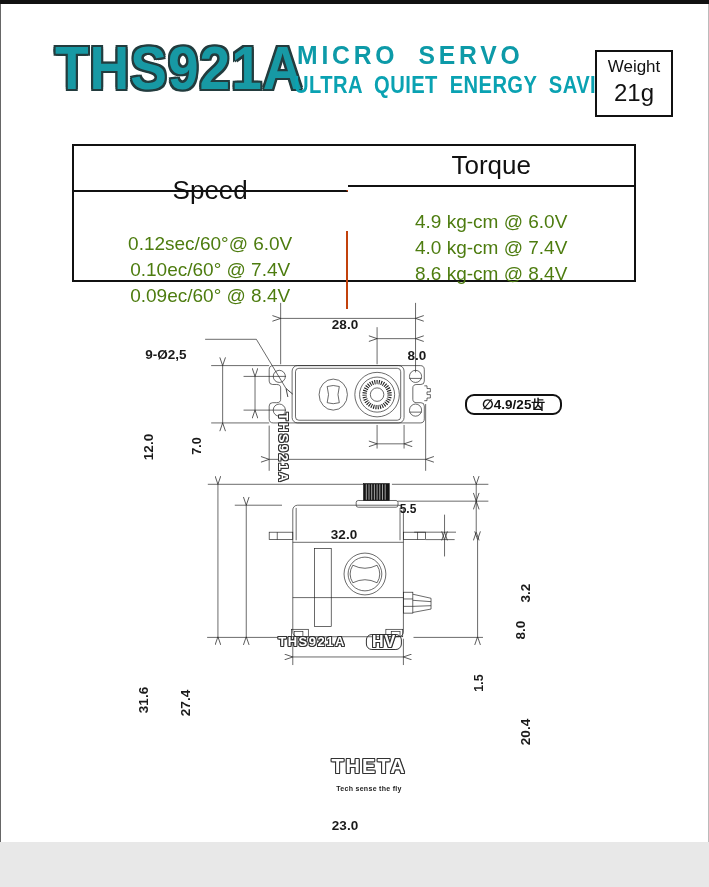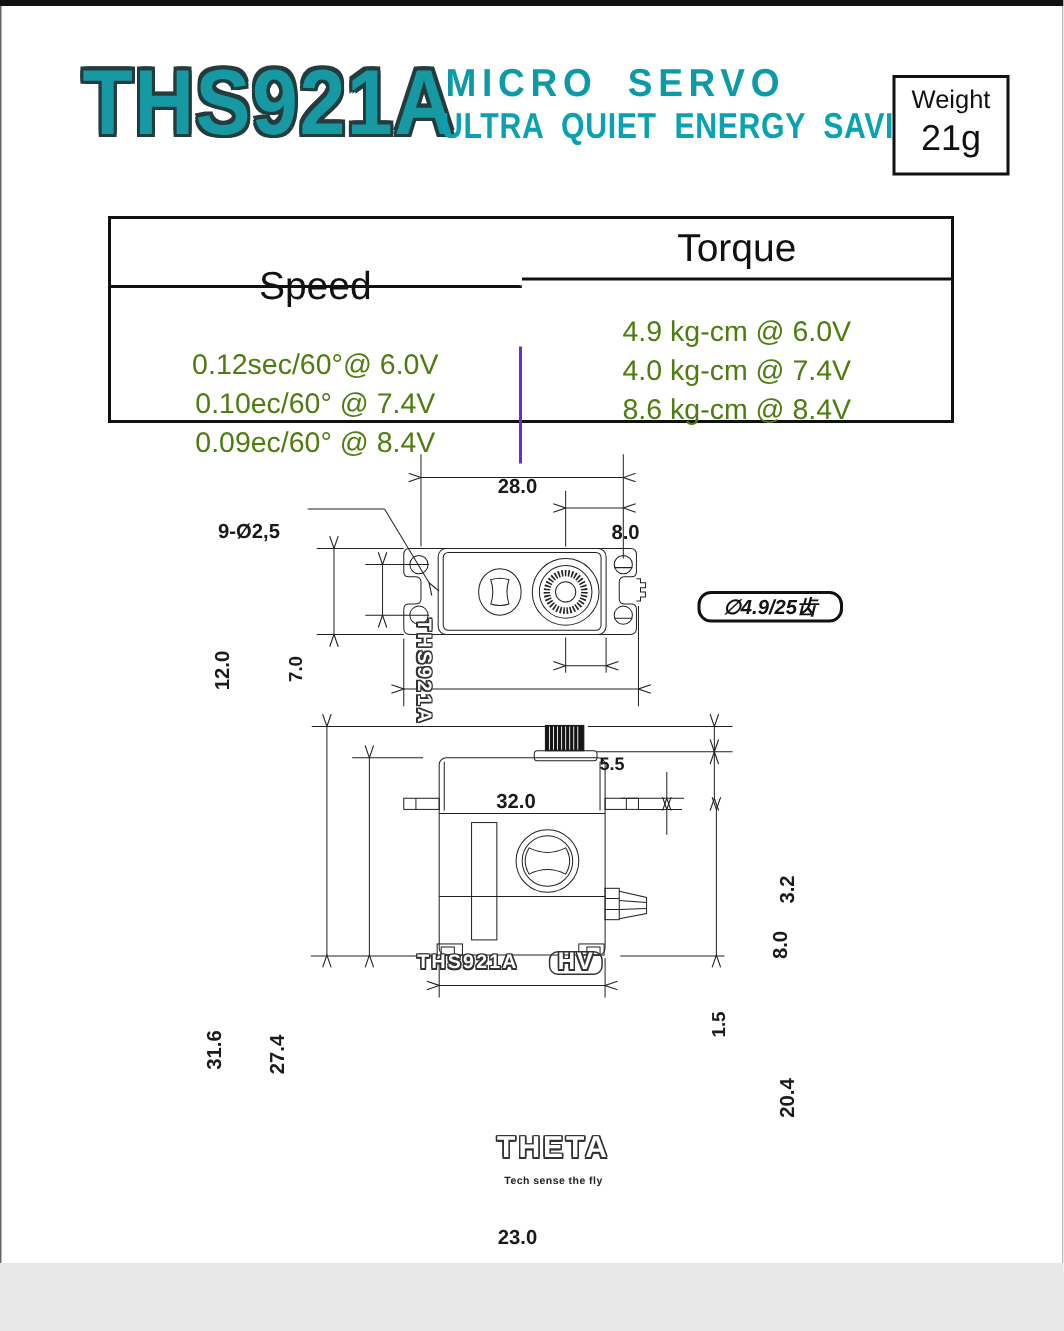--- a/index.html
+++ b/index.html
@@ -27,27 +27,27 @@
   .weight-box{left:595px;top:46px;width:78px;height:67px;border:2.5px solid #111;
               box-sizing:border-box;text-align:center;background:#fff;}
   .weight-label{font-size:17px;color:#111;margin-top:5px;}
   .weight-value{font-size:24px;color:#111;margin-top:2px;}
   
   .spec{left:72px;top:140px;width:564px;height:138px;border:2px solid #111;
         box-sizing:border-box;display:grid;grid-template-columns:49% 51%;
         grid-template-rows:41px 1fr;background:#fff;}
   .spec .hcell{border-bottom:2px solid #111;display:flex;align-items:center;justify-content:center;
         font-size:26px;color:#111;}
-  .spec .hcell.first,.spec .bcell.first{border-right:2px solid #6d28d9;margin-top:44px;}
+  .spec .hcell.first,.spec .bcell.first{border-right:2px solid #c2410c;margin-top:44px;}
   .spec .bcell{display:flex;flex-direction:column;align-items:center;justify-content:center;
         font-size:19px;color:#4d7c0f;line-height:26px;}
   
   .gear-label{left:465px;top:390px;width:97px;height:21px;border:2px solid #111;border-radius:9px;
         box-sizing:border-box;text-align:center;line-height:17px;font-size:13.5px;font-weight:bold;
-        background:#fff;color:#111;font-style:italic;}
+        background:#fff;color:#111;}
   .hv-badge{border:1.5px solid #333;border-radius:6px;padding:0 5px;font-size:16px;
         letter-spacing:1px;line-height:14px;}
   .bottom-rule{left:0;top:872px;width:709px;height:2px;background:#9a9a9a;}
 </style>
 </head>
 <body>
 
 <div id="page">
 
   <div class="abs logo">THS921A</div>

